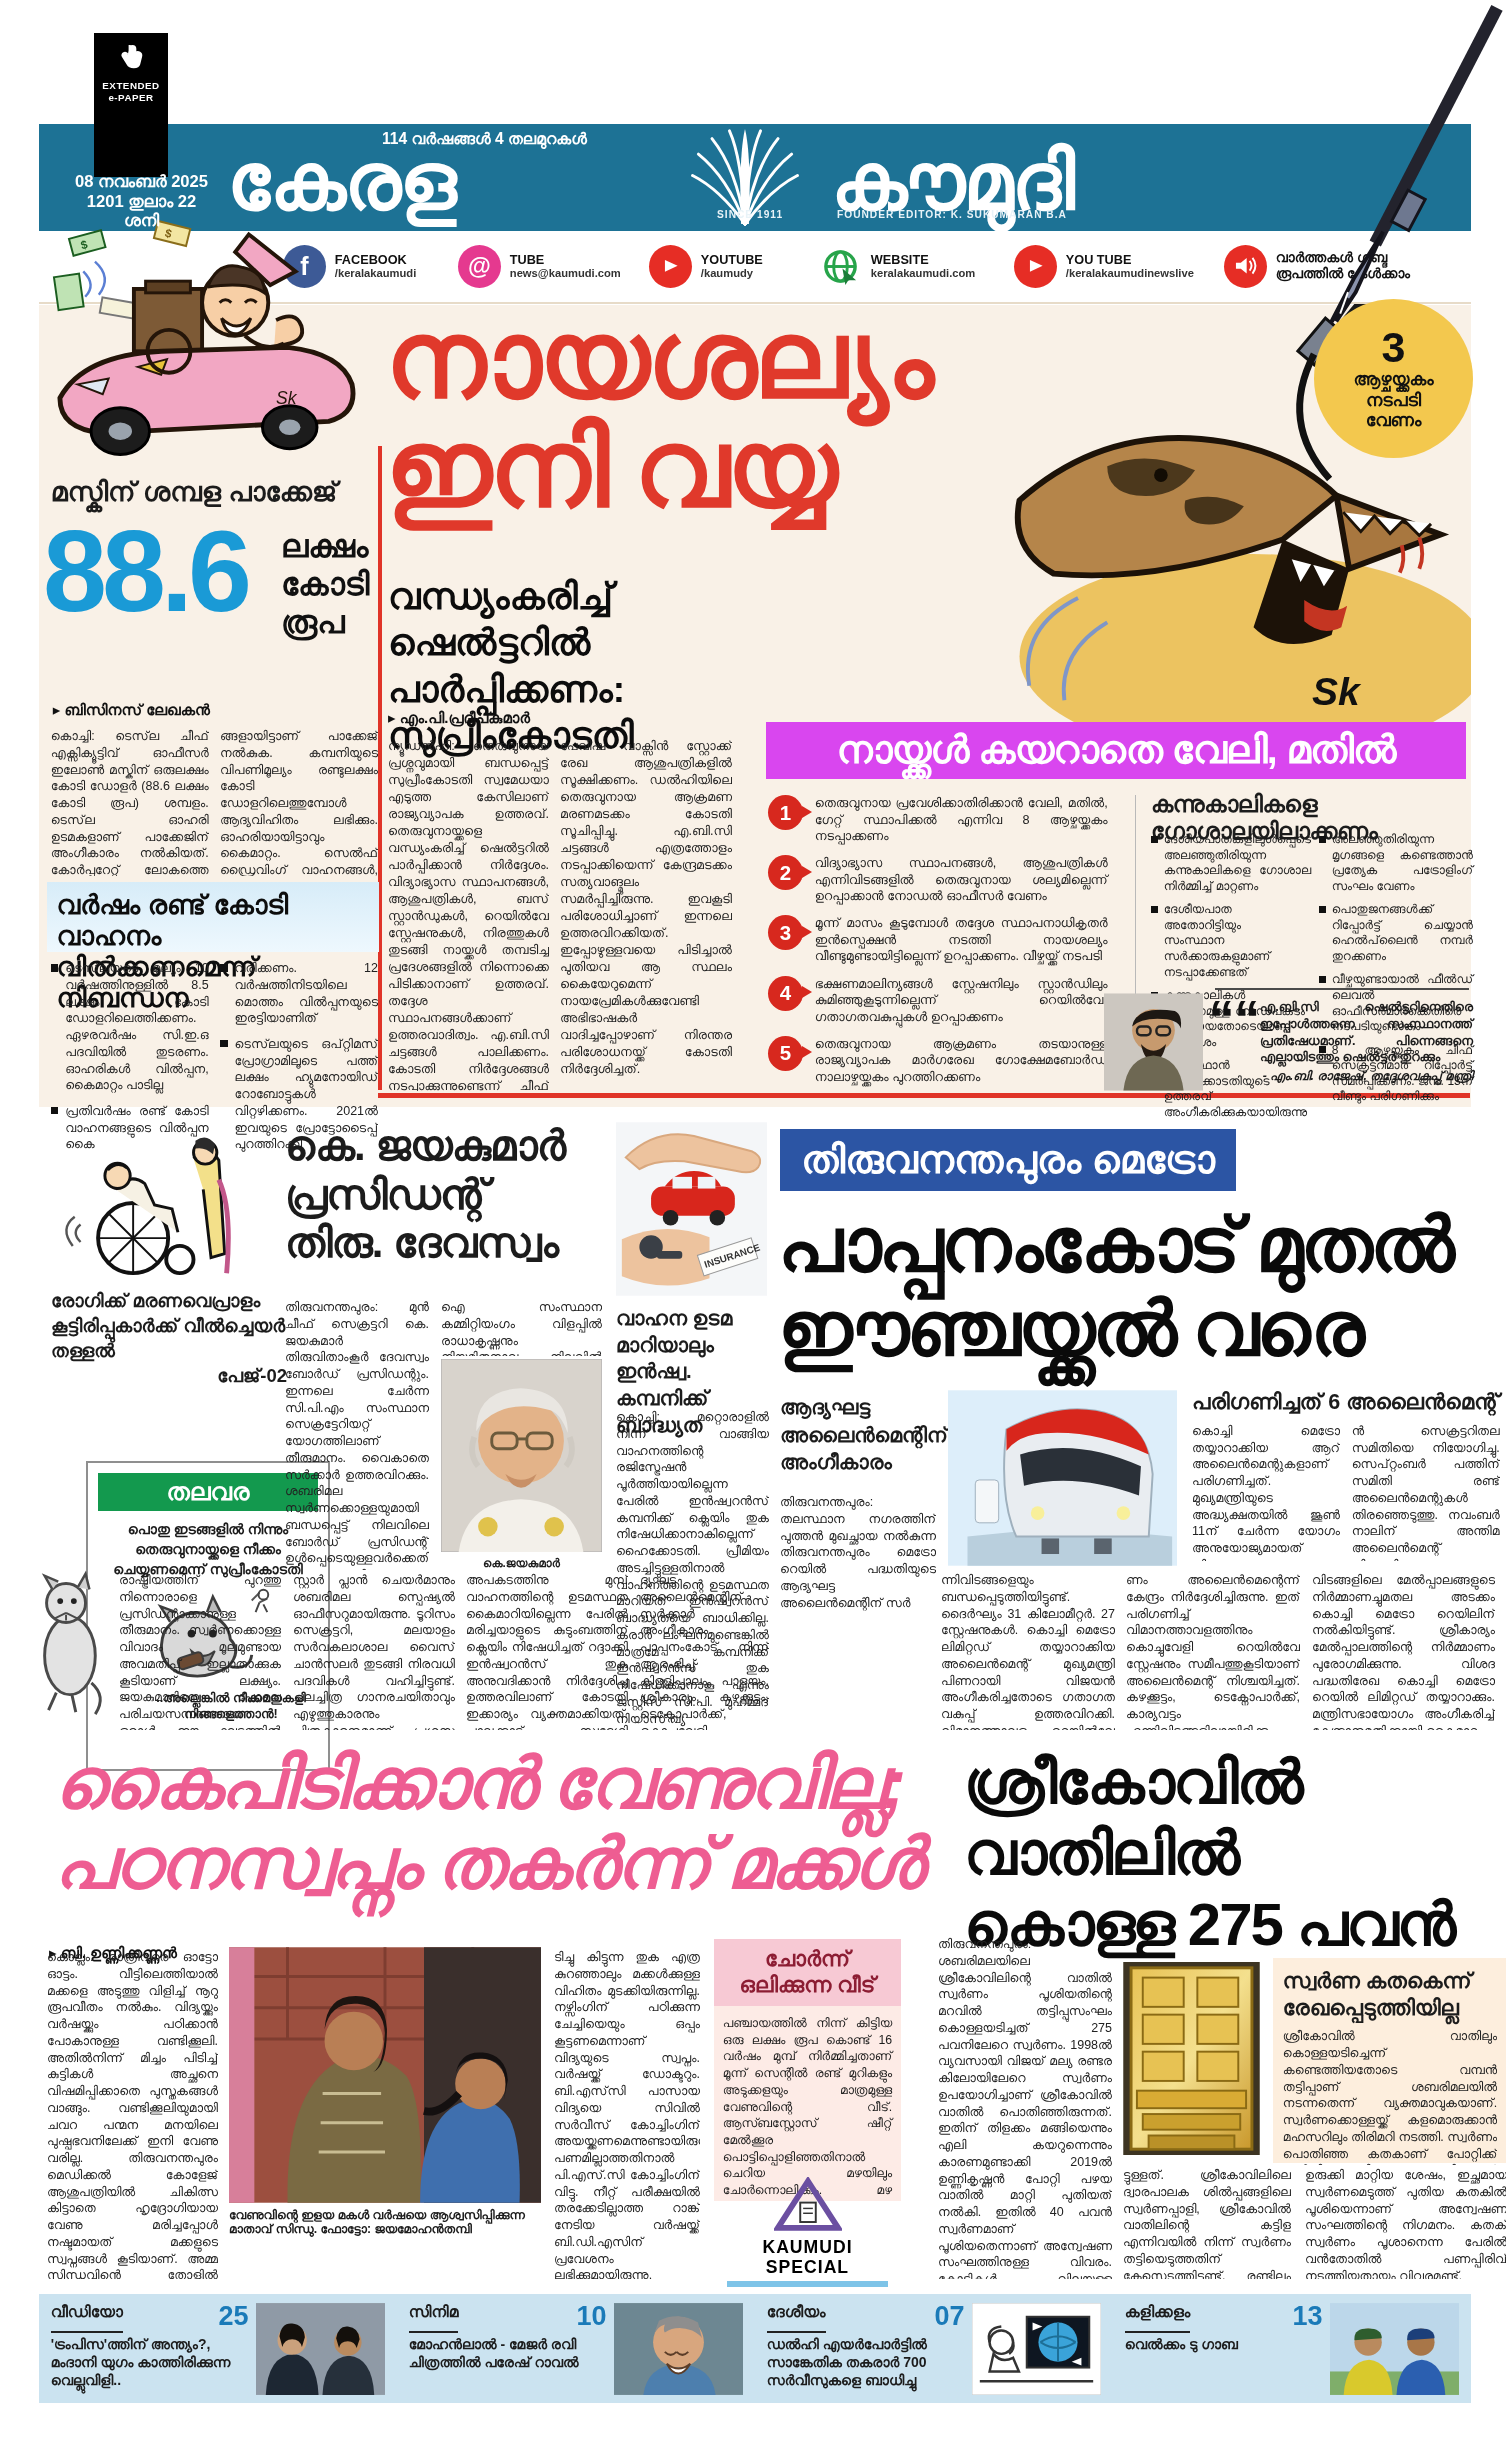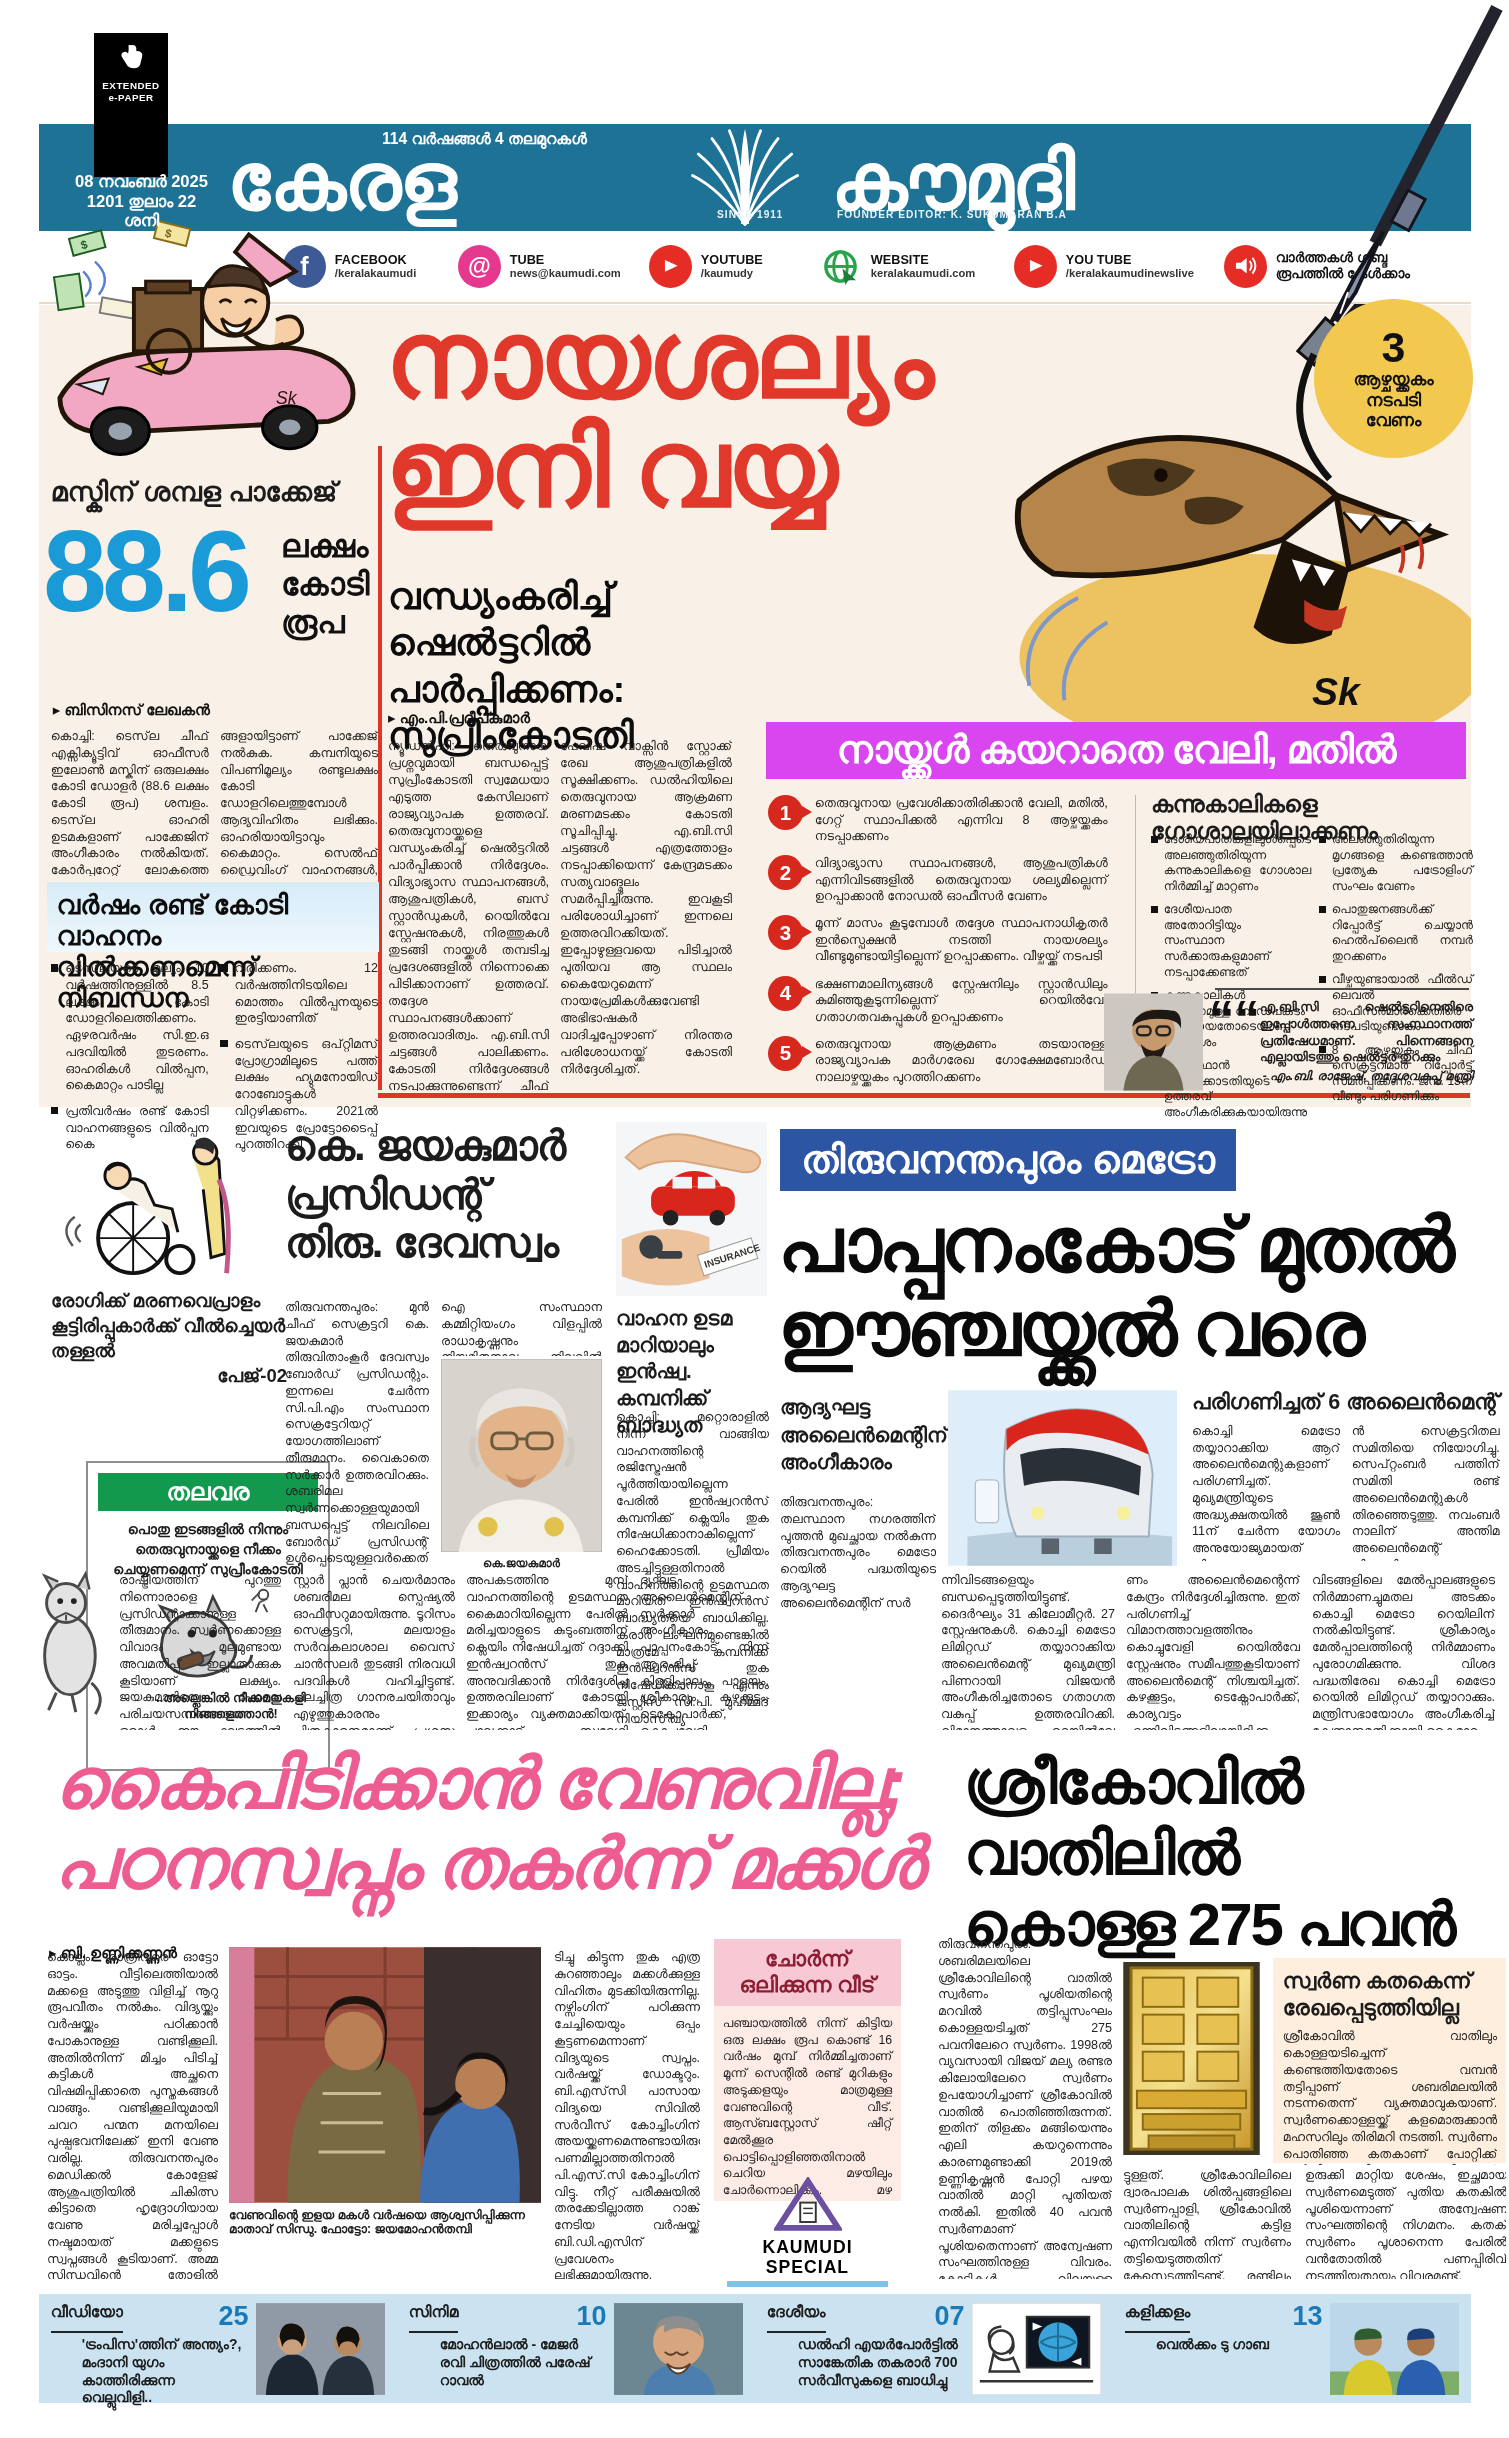--- a/index.html
+++ b/index.html
@@ -89,21 +89,21 @@
   .kaumudi-sp{text-align:center;}
   .kaumudi-sp .tt{font-size:17.6px;font-weight:bold;letter-spacing:1px;line-height:19.5px;color:#000;}
 
   
   .strip{left:39px;top:2294px;width:1432px;height:109px;background:#cbe3f0;display:flex;}
   .cell{width:358px;display:flex;padding:8.8px 11.7px;gap:7.8px;}
   .cellL{width:207px;}
   .cellHead{display:flex;justify-content:space-between;align-items:flex-start;margin-bottom:2.9px;}
   .secName{font-size:15.6px;font-weight:bold;border-bottom:2px solid #222;padding-bottom:10px;}
   .pageNo{font-size:27px;font-weight:bold;color:#1a7ab8;line-height:1;}
-  .cellTxt{font-size:14px;font-weight:bold;line-height:1.28;margin-left:31px;}
+  .cellTxt{font-size:14px;font-weight:bold;line-height:1.28;}
   .cellImg{width:129px;height:92px;overflow:hidden;flex:0 0 auto;}
 </style>
 </head>
 <body>
 
 <div id="page">
 
   <div class="abs band"></div>
 
   <div class="abs badge">

